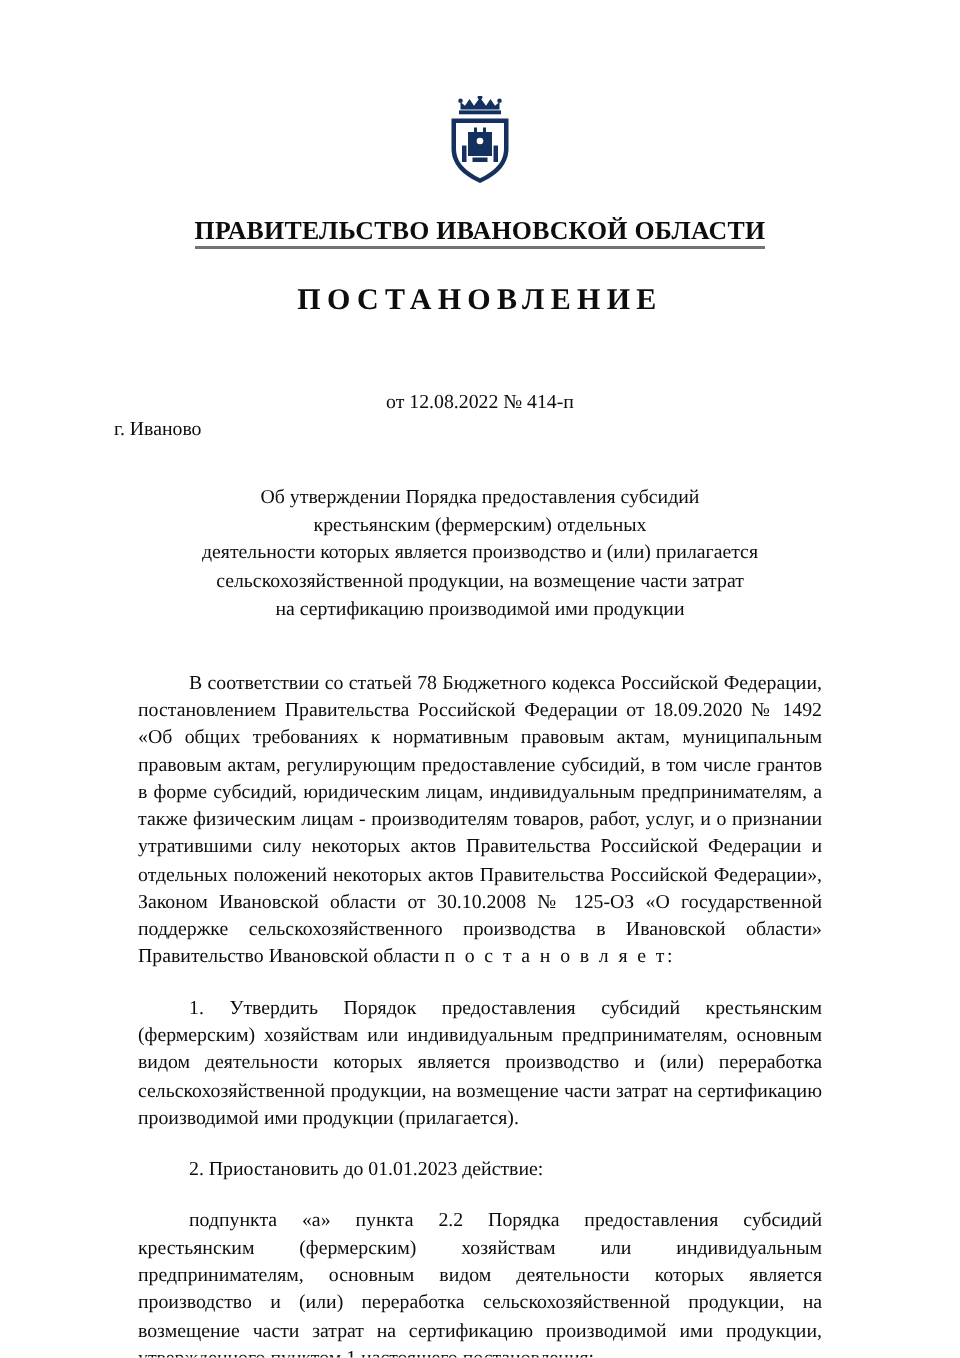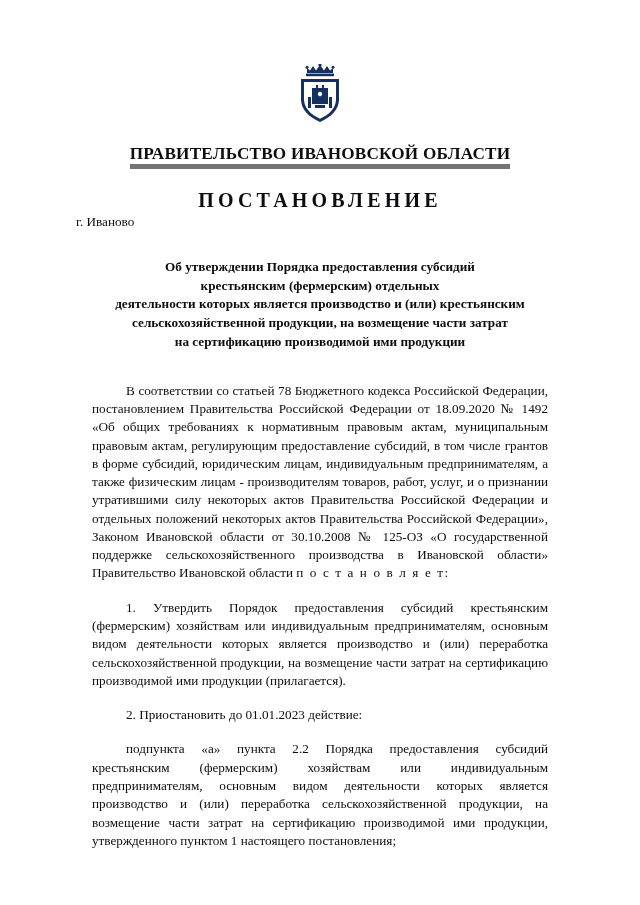--- a/index.html
+++ b/index.html
@@ -39,21 +39,21 @@
   
   .gov-title {
     text-align: center;
     font-size: 17.2px;
     font-weight: bold;
     letter-spacing: 0.2px;
     margin-top: 18px;
     white-space: nowrap;
   }
   .gov-title .u {
-    border-bottom: 5px solid #737373;
+    border-bottom: 2px solid #737373;
     padding-bottom: 1px;
   }
   .doc-type {
     text-align: center;
     font-size: 20px;
     font-weight: bold;
     letter-spacing: 4.2px;
     margin-top: 25px;
   }
 
@@ -67,21 +67,21 @@
     text-align: left;
     font-size: 13.2px;
     margin-top: 2px;
   }
 
   
   .subject {
     margin-top: 28px;
     text-align: center;
     font-size: 13.2px;
-    font-weight: bold;
+    font-weight: normal;
     line-height: 1.42;
   }
   .subject div { white-space: nowrap; }
 
   
   .body-text {
     margin-top: 30px;
     font-size: 13.2px;
     line-height: 1.385;
     text-align: justify;
@@ -127,26 +127,27 @@
       </g>
     </svg>
   </div>
 
   <div class="gov-title">
     <span class="u">ПРАВИТЕЛЬСТВО ИВАНОВСКОЙ ОБЛАСТИ</span>
   </div>
 
   <div class="doc-type">ПОСТАНОВЛЕНИЕ</div>
 
+  <div class="date-line">от 12.08.2022 № 414-п</div>
   <div class="city-line">г. Иваново</div>
 
   <div class="subject">
     <div>Об утверждении Порядка предоставления субсидий</div>
     <div>крестьянским (фермерским) отдельных</div>
-    <div>деятельности которых является производство и (или) крестьянским</div>
+    <div>деятельности которых является производство и (или) прилагается</div>
     <div>сельскохозяйственной продукции, на возмещение части затрат</div>
     <div>на сертификацию производимой ими продукции</div>
   </div>
 
   <div class="body-text">
     <p><span>В соответствии со статьей 78 Бюджетного кодекса Российской Федерации, постановлением Правительства Российской Федерации от 18.09.2020 № 1492 «Об общих требованиях к нормативным правовым актам, муниципальным правовым актам, регулирующим предоставление субсидий, в том числе грантов в форме субсидий, юридическим лицам, индивидуальным предпринимателям, а также физическим лицам - производителям товаров, работ, услуг, и о признании утратившими силу некоторых актов Правительства Российской Федерации и отдельных положений некоторых актов Правительства Российской Федерации», Законом Ивановской области от 30.10.2008 № 125-ОЗ «О государственной поддержке сельскохозяйственного производства в Ивановской области» Правительство Ивановской области </span><span class="sp">п о с т а н о в л я е т:</span></p>
     <p>1. Утвердить Порядок предоставления субсидий крестьянским (фермерским) хозяйствам или индивидуальным предпринимателям, основным видом деятельности которых является производство и (или) переработка сельскохозяйственной продукции, на возмещение части затрат на сертификацию производимой ими продукции (прилагается).</p>
     <p>2. Приостановить до 01.01.2023 действие:</p>
     <p>подпункта «а» пункта 2.2 Порядка предоставления субсидий крестьянским (фермерским) хозяйствам или индивидуальным предпринимателям, основным видом деятельности которых является производство и (или) переработка сельскохозяйственной продукции, на возмещение части затрат на сертификацию производимой ими продукции, утвержденного пунктом 1 настоящего постановления;</p>
   </div>

